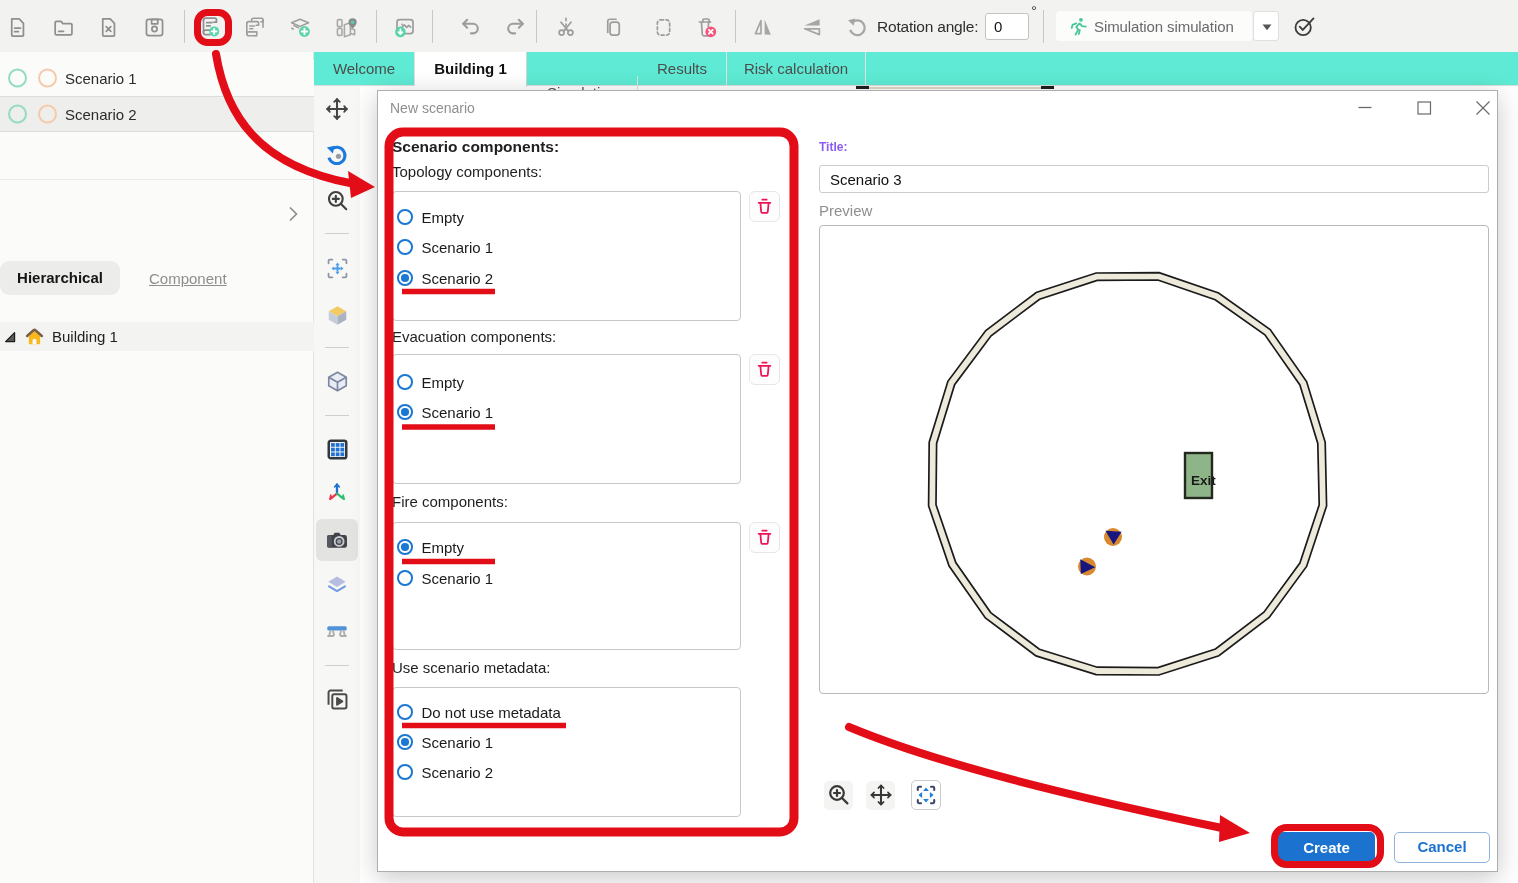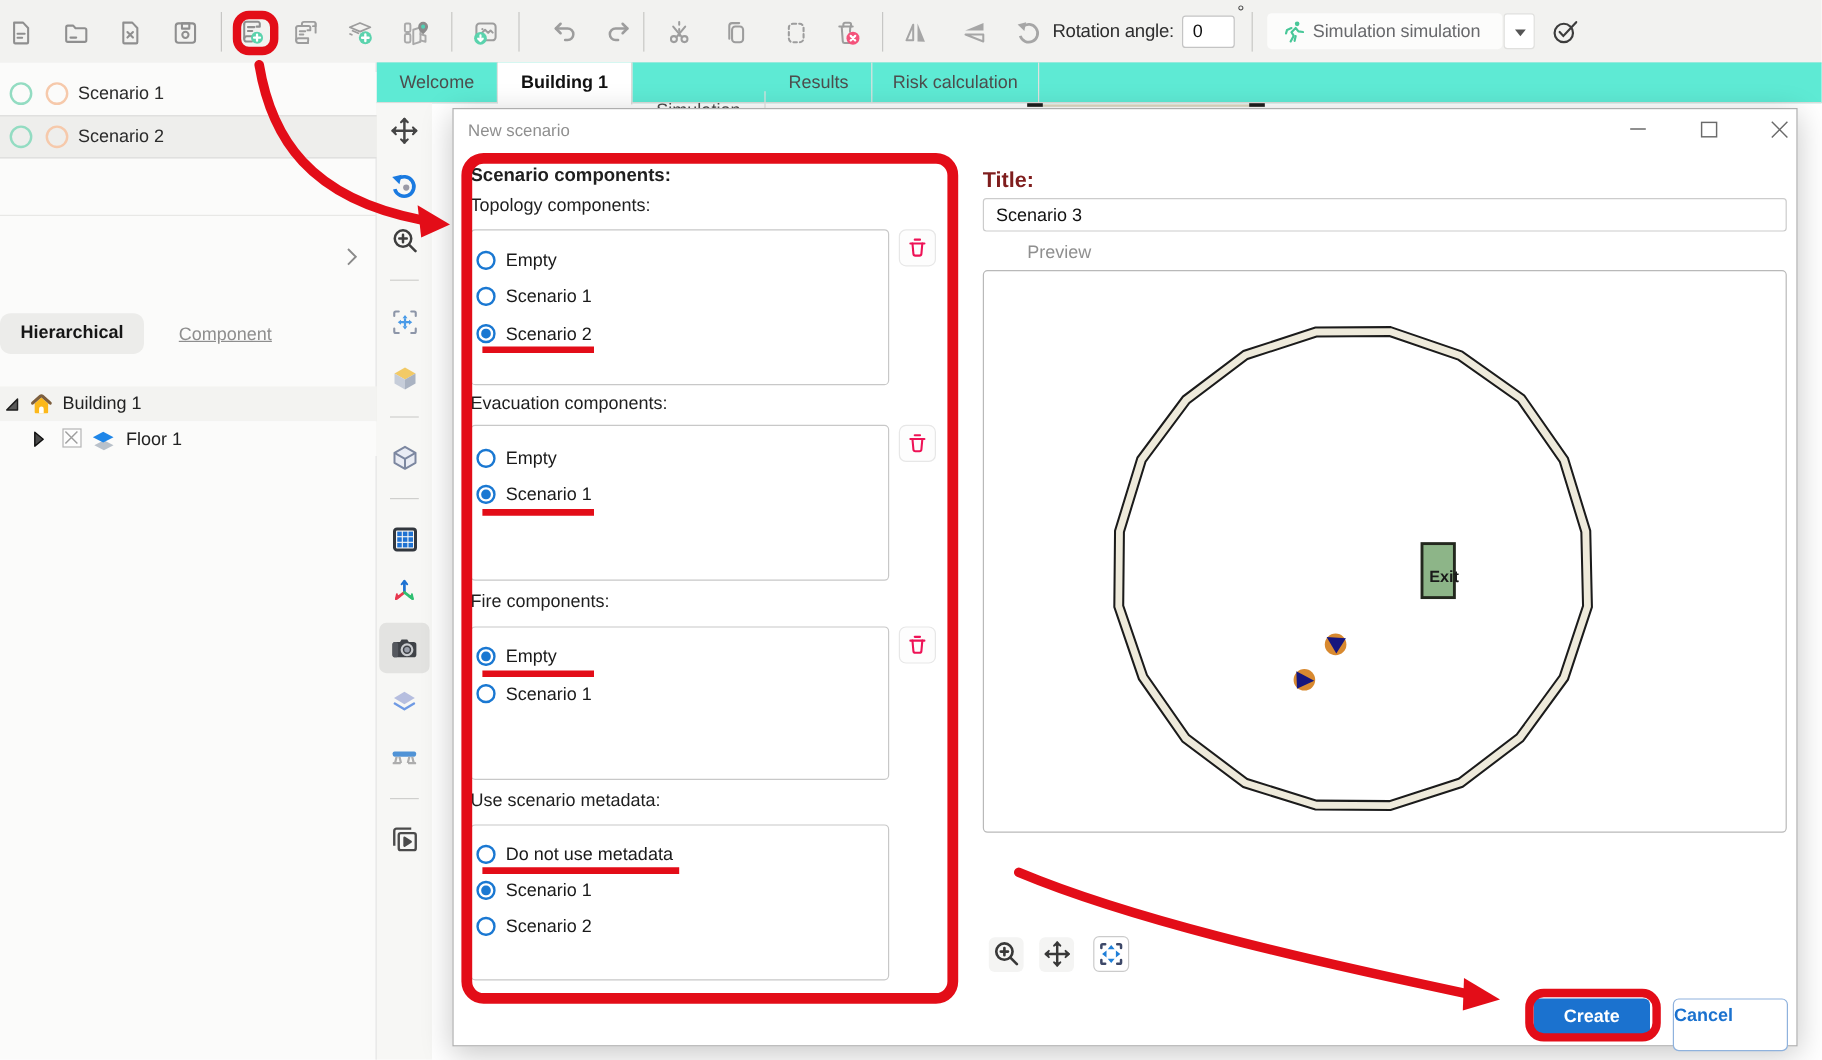--- a/index.html
+++ b/index.html
@@ -28,21 +28,21 @@
   .dtitle{position:absolute;left:12px;top:9px;font-size:14px;color:#8f8f8f;}
   .grouplbl{position:absolute;left:14px;font-size:15px;color:#1f1f1f;}
   .gbox{position:absolute;left:14px;width:349px;border:1px solid #c8c8c8;border-radius:4px;box-sizing:border-box;background:#fff;}
   .radio-row{position:absolute;left:19px;height:16px;display:flex;align-items:center;}
   .rad{width:11.5px;height:11.5px;border-radius:50%;border:2px solid #1a78d2;background:#fff;display:inline-block;position:relative;}
   .rad.on::after{content:"";position:absolute;left:2px;top:2px;width:7.5px;height:7.5px;border-radius:50%;background:#1a78d2;}
   .rlbl{font-size:15px;color:#1a1a1a;margin-left:9px;white-space:nowrap;}
   .trashbtn{position:absolute;left:371px;width:31px;height:31px;border:1.5px solid #e7e7e7;border-radius:6px;box-sizing:border-box;background:#fdfdfd;display:flex;align-items:center;justify-content:center;}
   .fld{position:absolute;border:1px solid #cccccc;border-radius:3px;box-sizing:border-box;background:#fff;}
   .btn-create{position:absolute;left:900px;top:741px;width:97px;height:31px;background:#1b72cf;border-radius:5px;color:#fff;font-weight:bold;font-size:15px;text-align:center;line-height:31px;}
-  .btn-cancel{position:absolute;left:1016px;top:741px;width:96px;height:44px;background:#fff;border:1.5px solid #8fb2dd;border-radius:5px;box-sizing:border-box;color:#1b72cf;font-weight:bold;font-size:15px;line-height:28px;}
+  .btn-cancel{position:absolute;left:1016px;top:741px;width:96px;height:31px;background:#fff;border:1.5px solid #8fb2dd;border-radius:5px;box-sizing:border-box;color:#1b72cf;font-weight:bold;font-size:15px;text-align:center;line-height:28px;}
 </style>
 </head>
 <body>
 <div id="stage">
   <div class="abs" id="topbar">
     <div class="ticon" style="left:-5px;">
         <svg width="23" height="23" viewBox="0 0 24 24" fill="none" stroke="#8f8f8f" stroke-width="1.8" stroke-linecap="round" stroke-linejoin="round">
           <path d="M6 3h7.8l4.4 4.6V20a1 1 0 0 1-1 1H7a1 1 0 0 1-1-1z"></path>
           <path d="M9 12.6h6.2M9 16.2h4"></path>
         </svg>
@@ -220,33 +220,20 @@
       <svg style="position:absolute;left:4px;top:9px;" width="12" height="12" viewBox="0 0 12 12">
           <path d="M10.6 1.6v9h-9z" fill="#5a5a5a" stroke="#1d1d1d" stroke-width="1.2" stroke-linejoin="round"></path>
         </svg>
       <svg style="position:absolute;left:24px;top:4px;" width="21" height="21" viewBox="0 0 24 24">
           <path d="M5.6 11.6 12 5.9l6.4 5.7V20a.9.9 0 0 1-.9.9H6.5a.9.9 0 0 1-.9-.9z" fill="#fcb81a"></path>
           <path d="M3.6 11.4 11 4.8a1.5 1.5 0 0 1 2 0l7.4 6.6" fill="none" stroke="#7d5f3f" stroke-width="3" stroke-linecap="round" stroke-linejoin="round"></path>
           <path d="M9.8 20.9v-4.2a2.2 2.2 0 0 1 4.4 0v4.2z" fill="#fff"></path>
         </svg>
       <span style="position:absolute;left:52px;top:6px;font-size:15px;color:#222;">Building 1</span>
     </div>
-    <div style="position:absolute;left:0;top:299px;width:314px;height:29px;background:#fbfbfa;">
-      <svg style="position:absolute;left:28px;top:8px;" width="9" height="14" viewBox="0 0 9 14">
-          <path d="M1 1.2l7 5.8-7 5.8z" fill="#4a4a4a" stroke="#111" stroke-width="1.2" stroke-linejoin="round"></path>
-        </svg>
-      <div style="position:absolute;left:52px;top:6px;width:16px;height:16px;border:1.5px solid #b4b4b4;background:#fdfdfd;box-sizing:border-box;"><svg width="13" height="13" viewBox="0 0 13 13" fill="none" stroke="#9e9e9e" stroke-width="1.2">
-            <path d="M1.5 1.5l10 10M11.5 1.5l-10 10"></path>
-          </svg></div>
-      <svg style="position:absolute;left:74px;top:5px;" width="24" height="24" viewBox="0 0 24 24">
-          <path d="M12.6 10.8 4.6 15l8 4.2 8-4.2z" fill="#b9c1ca"></path>
-          <path d="M12 3.8 3.4 8.3 12 12.8l8.6-4.5z" fill="#1f86e8"></path>
-        </svg>
-      <span style="position:absolute;left:105px;top:7px;font-size:15px;color:#222;">Floor 1</span>
-    </div>
   </div>
   <div class="abs" id="tabbar">
     <div class="tab" style="left:0;width:101px;">Welcome</div>
     <div class="tab sel" style="left:101px;width:112px;">Building 1</div>
     <div class="tab" style="left:213px;width:111px;margin-top:24px;">Simulation</div>
     <div class="tab" style="left:324px;width:89px;">Results</div>
     <div class="tab" style="left:413px;width:139px;">Risk calculation</div>
   </div>
   <div class="abs" id="vtools">
     <div class="vicon" style="top:1px;">
@@ -427,25 +414,25 @@
         <span class="rlbl">Do not use metadata</span>
       </div>
     <div class="radio-row" style="top:643px;">
         <span class="rad on"></span>
         <span class="rlbl">Scenario 1</span>
       </div>
     <div class="radio-row" style="top:673px;">
         <span class="rad"></span>
         <span class="rlbl">Scenario 2</span>
       </div>
-    <span style="position:absolute;left:441px;top:49px;font-size:18px;font-weight:bold;color:#7f1d1d;">Title:</span>
+    <span style="position:absolute;left:441px;top:49px;font-size:12px;font-weight:bold;color:#8b5cf6;">Title:</span>
     <div class="fld" style="left:441px;top:74px;width:670px;height:28px;">
         <span style="position:absolute;left:10px;top:5px;font-size:15px;color:#111;">Scenario 3</span>
       </div>
-    <span style="position:absolute;left:441px;top:111px;font-size:15px;color:#8f8f8f;margin-left:37px;">Preview</span>
+    <span style="position:absolute;left:441px;top:111px;font-size:15px;color:#8f8f8f;">Preview</span>
     <div class="fld" style="left:441px;top:134px;width:670px;height:469px;border-color:#b9b9b9;border-radius:4px;">
       <svg width="668" height="542" viewBox="0 0 668 542">
         <polygon points="339.0,46.6 398.6,67.0 450.2,103.5 486.6,155.6 505.2,216.3 506.6,279.9 486.6,340.4 449.2,391.5 398.9,429.7 338.9,449.0 276.1,448.6 216.0,429.9 165.4,391.9 129.1,340.0 108.6,279.9 109.2,216.2 127.9,155.3 165.8,104.5 216.2,66.5 276.1,47.0" fill="#eeeadb" stroke="#1b1b1b" stroke-width="1.7"></polygon>
         <polygon points="337.8,54.0 395.2,73.7 444.9,108.8 479.9,159.0 497.8,217.5 499.2,278.8 479.9,337.0 443.9,386.2 395.5,423.0 337.8,441.6 277.3,441.2 219.4,423.2 170.7,386.6 135.8,336.6 116.0,278.7 116.6,217.4 134.6,158.7 171.1,109.8 219.6,73.2 277.2,54.4" fill="#ffffff" stroke="#1b1b1b" stroke-width="1.7"></polygon>
         <rect x="365" y="227" width="27" height="45" fill="#8db588" stroke="#23281e" stroke-width="2.4"></rect>
         <text x="371" y="259" font-size="13.5" font-weight="bold" fill="#1a1a1a" font-family="Liberation Sans, sans-serif">Exit</text>
         <circle cx="293" cy="311" r="9" fill="#d8892f"></circle>
         <path d="M285.5 304.8 301.6 305.8 293.6 318.6 Z" fill="#16167e"></path>
         <circle cx="267" cy="340.5" r="9" fill="#d8892f"></circle>
         <path d="M260.3 333.3 260.8 348 275.2 341.2 Z" fill="#16167e"></path>

